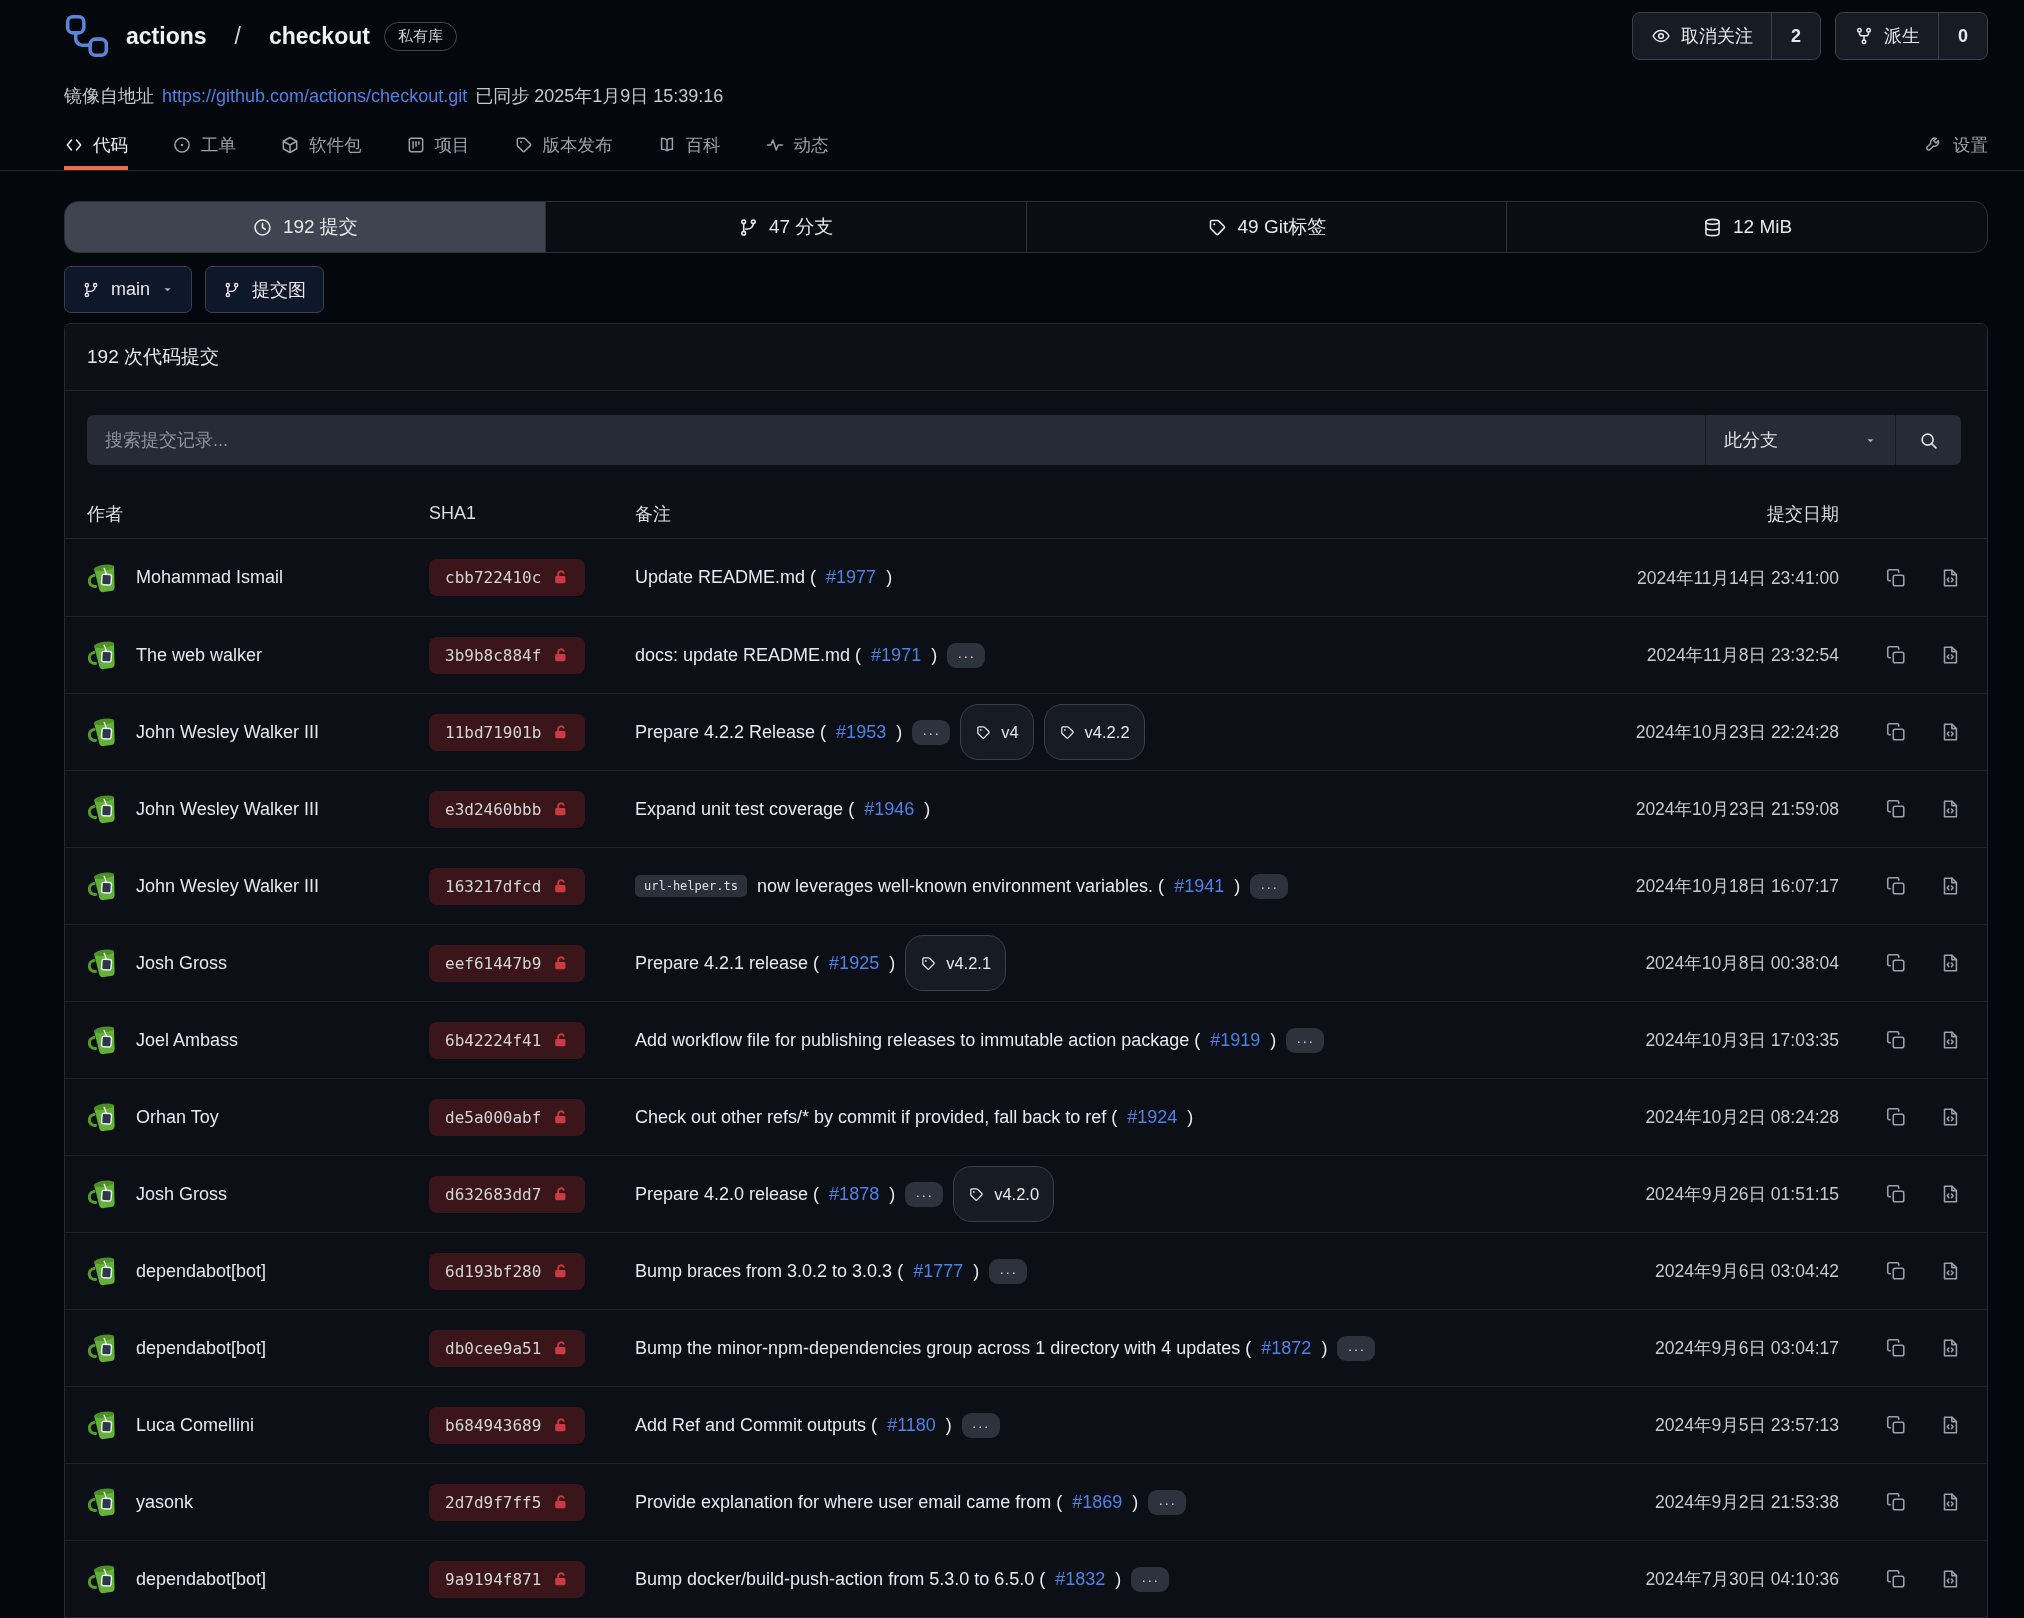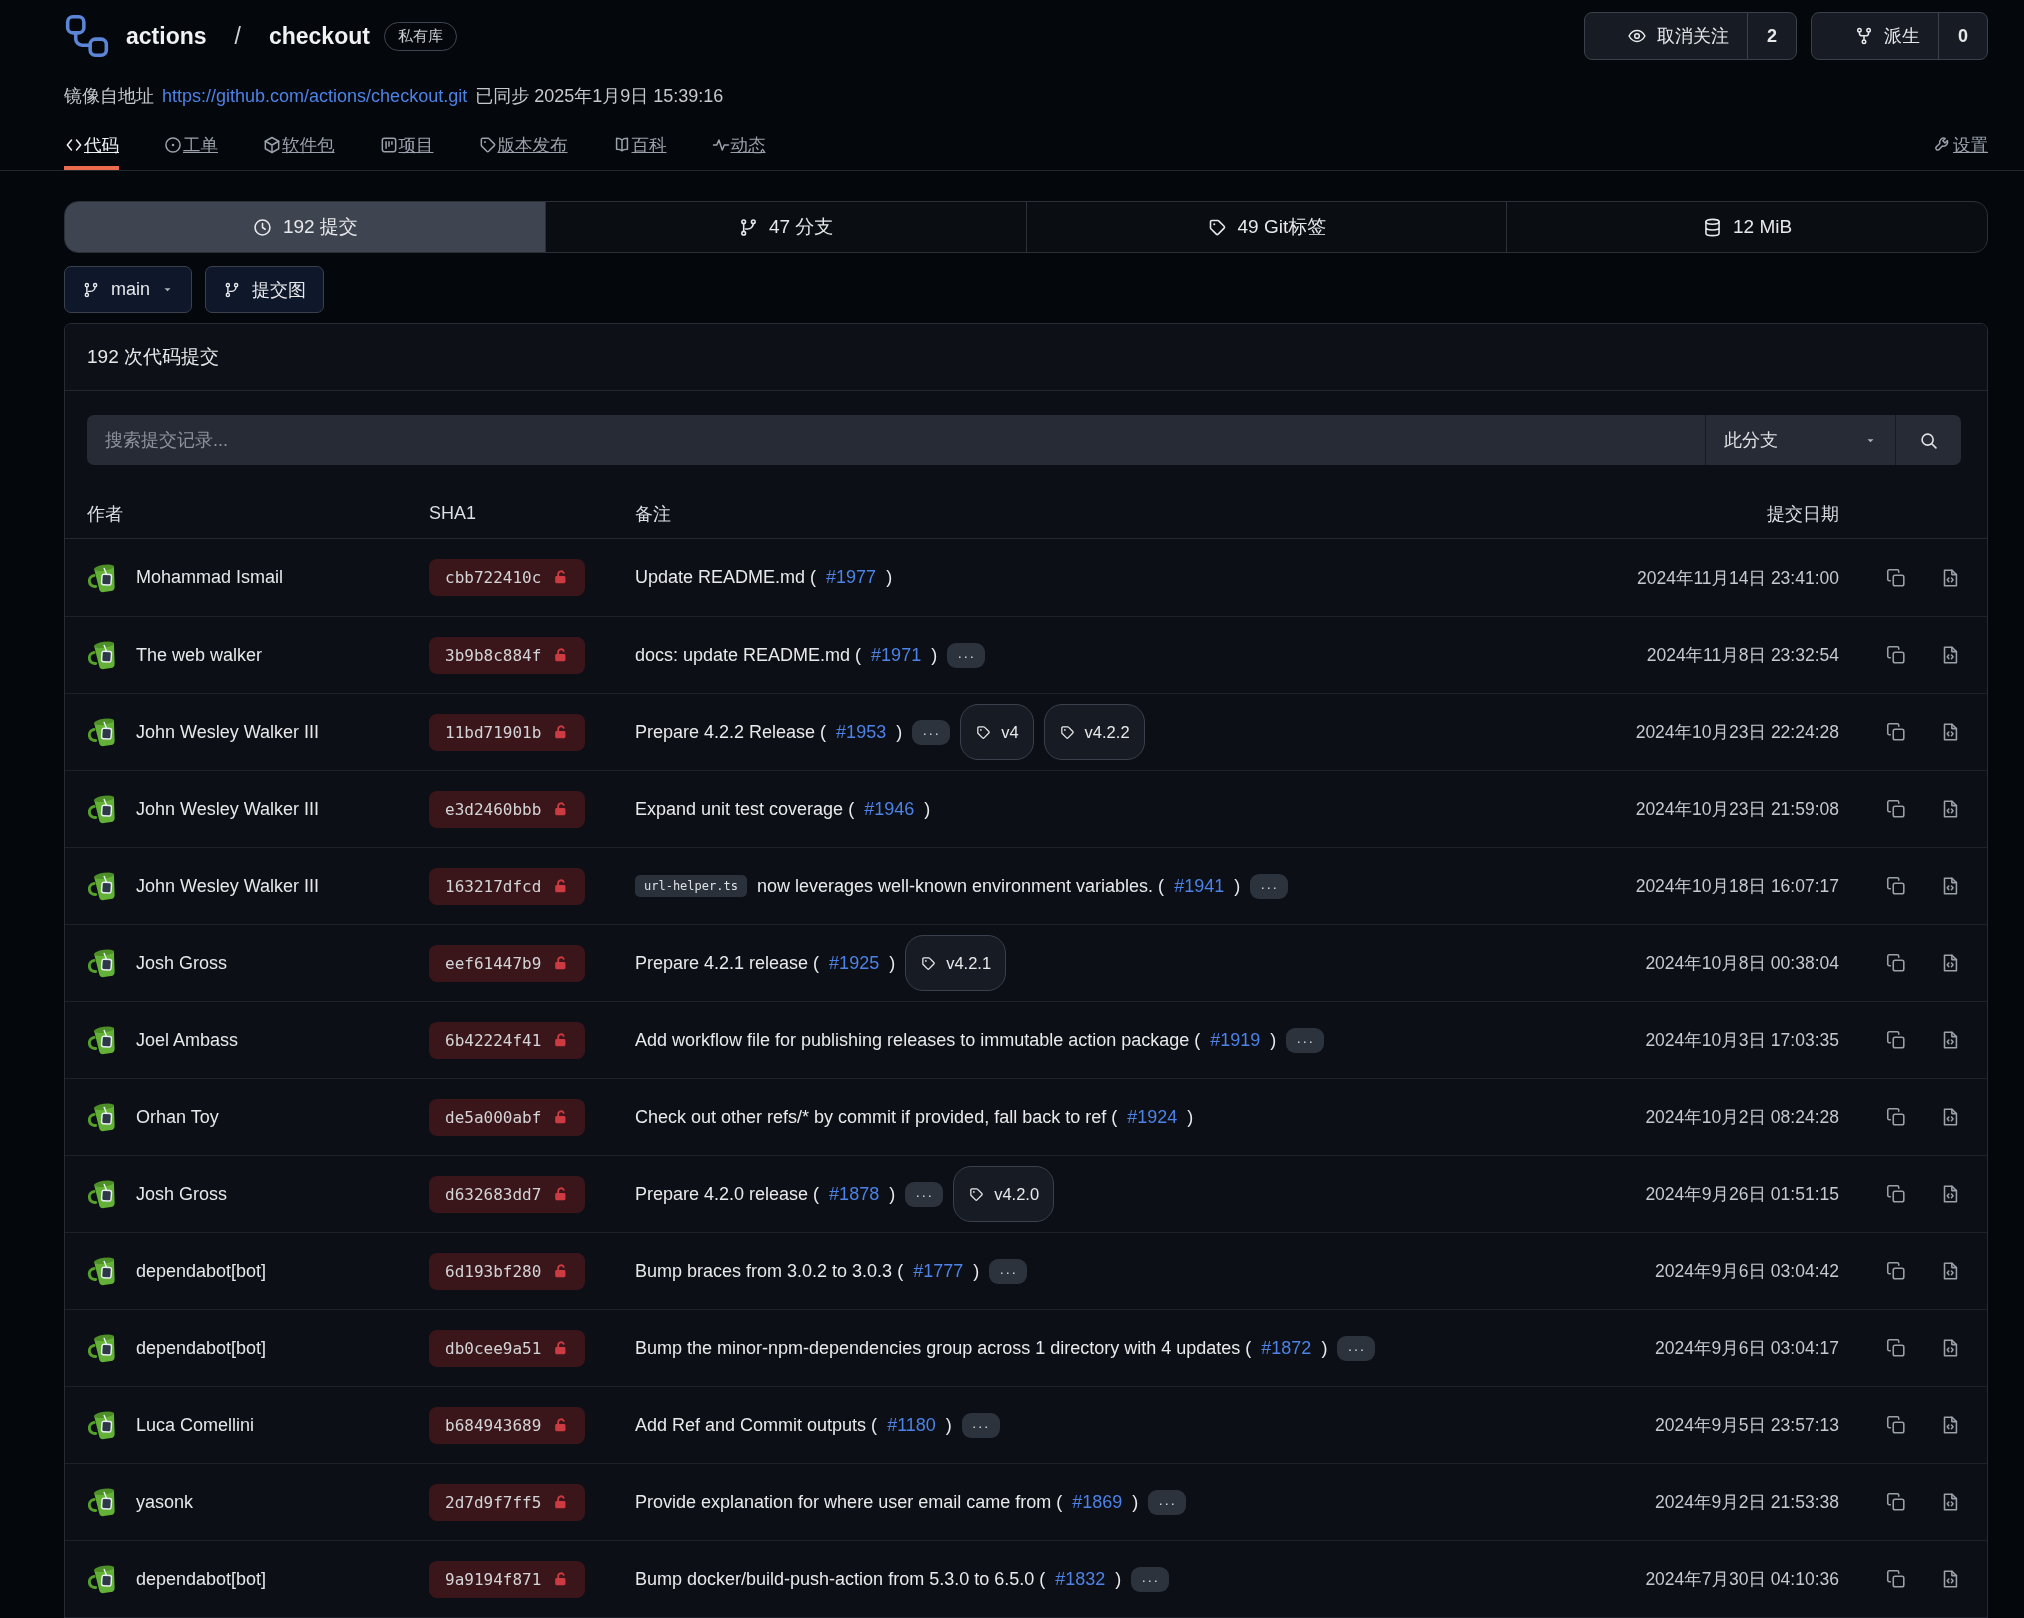--- a/index.html
+++ b/index.html
@@ -21,28 +21,28 @@
   .top{border-bottom:1px solid #23282f;}
   .top-inner{padding:12px 36px 0 64px;}
   .top-row{display:flex;align-items:center;height:48px;}
   .repo-logo{width:46px;height:46px;color:#5b86d7;margin-right:16px;}
   .crumb{display:flex;align-items:center;gap:28px;font-size:23px;font-weight:600;}
   .crumb a{color:#f0f1f3;text-decoration:none;}
   .crumb .sep{color:#cfd3d9;font-weight:400;}
   .vis-badge{margin-left:14px;border:1px solid #3f4653;border-radius:15px;padding:4px 13px;font-size:15px;font-weight:400;color:#c9ccd2;}
   .top-actions{margin-left:auto;display:flex;gap:14px;}
   .btn-group{display:flex;align-items:stretch;height:48px;background:var(--btn-bg);border:1px solid var(--btn-border);border-radius:8px;overflow:hidden;font-size:18px;color:#e7e8ea;}
-  .btn-group .main{display:flex;align-items:center;gap:10px;padding:0 18px;margin-left:24px;}
+  .btn-group .main{display:flex;align-items:center;gap:10px;padding:0 18px;}
   .btn-group .count{display:flex;align-items:center;padding:0 19px;border-left:1px solid var(--btn-border);font-weight:600;}
   .mirror-row{margin-top:24px;font-size:18px;color:#c6c9ce;display:flex;gap:8px;align-items:center;}
   .mirror-row a{color:var(--link);text-decoration:none;}
 
   
   .tabs{display:flex;align-items:stretch;gap:44px;margin-top:16px;height:46px;font-size:17.5px;}
-  .tab{display:flex;align-items:center;color:var(--muted);cursor:pointer;border-bottom:4px solid transparent;text-decoration:underline;}
+  .tab{display:flex;align-items:center;gap:9px;color:var(--muted);cursor:pointer;border-bottom:4px solid transparent;}
   .tab.active{color:#eef0f2;border-bottom-color:var(--underline);}
   .tab .ic{width:20px;height:20px;}
   .tab-settings{margin-left:auto;}
 
   
   .summary{display:flex;margin:30px 36px 0 64px;height:52px;border:1px solid #2b3039;border-radius:14px;background:#0a0d12;overflow:hidden;}
   .seg{flex:1;display:flex;align-items:center;justify-content:center;gap:10px;font-size:19px;color:#e7e8ea;border-left:1px solid #2b3039;cursor:pointer;}
   .seg:first-child{border-left:none;}
   .seg.active{background:var(--seg-active);}
   .seg .ic{width:21px;height:21px;}

